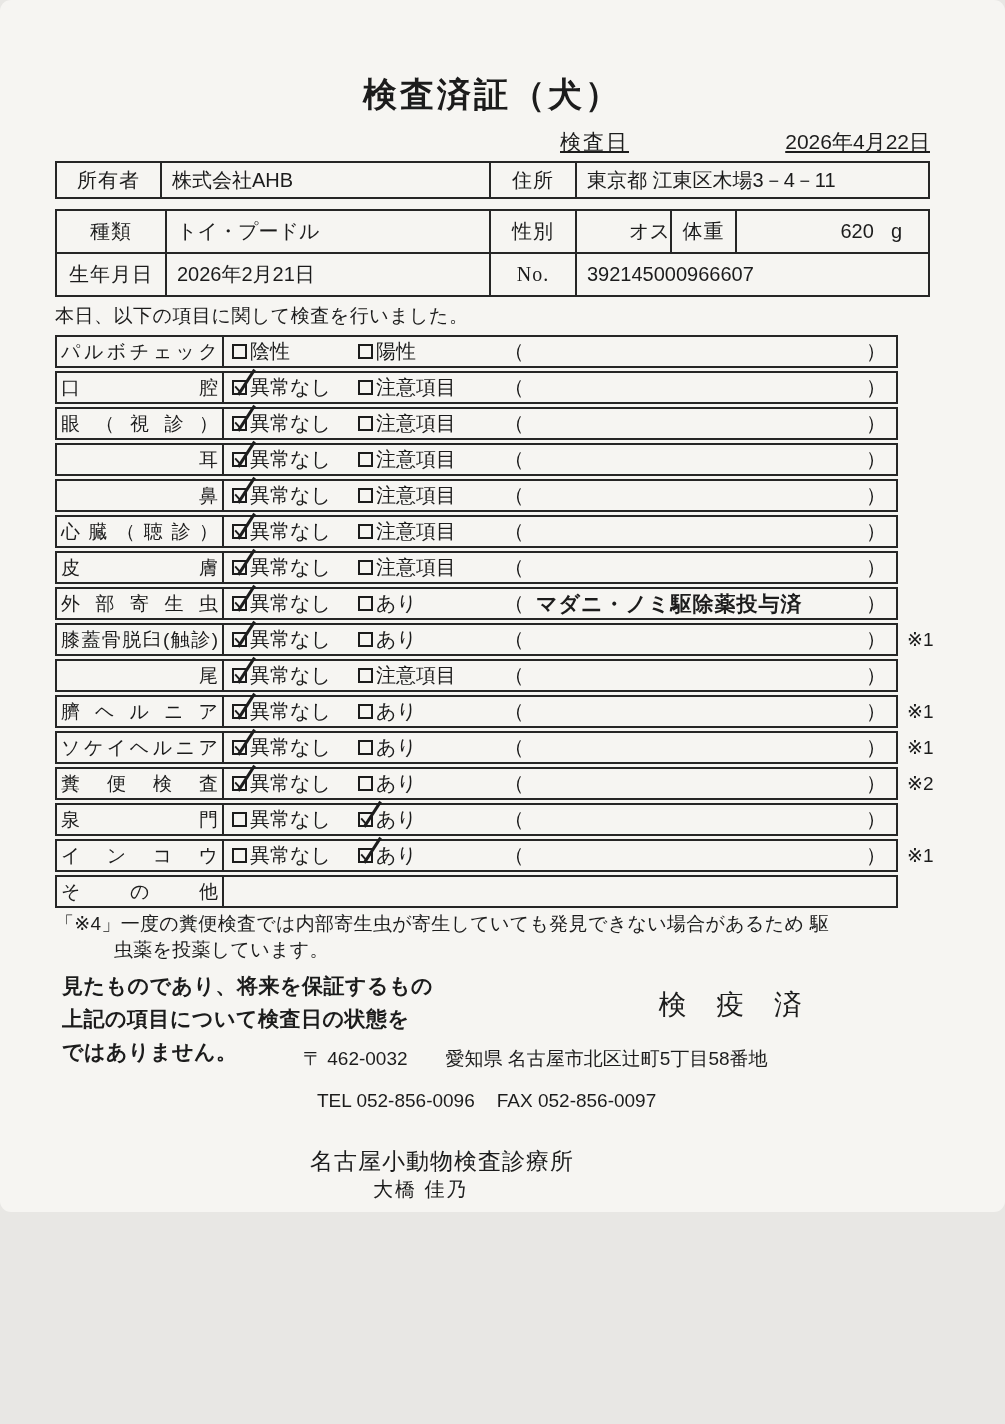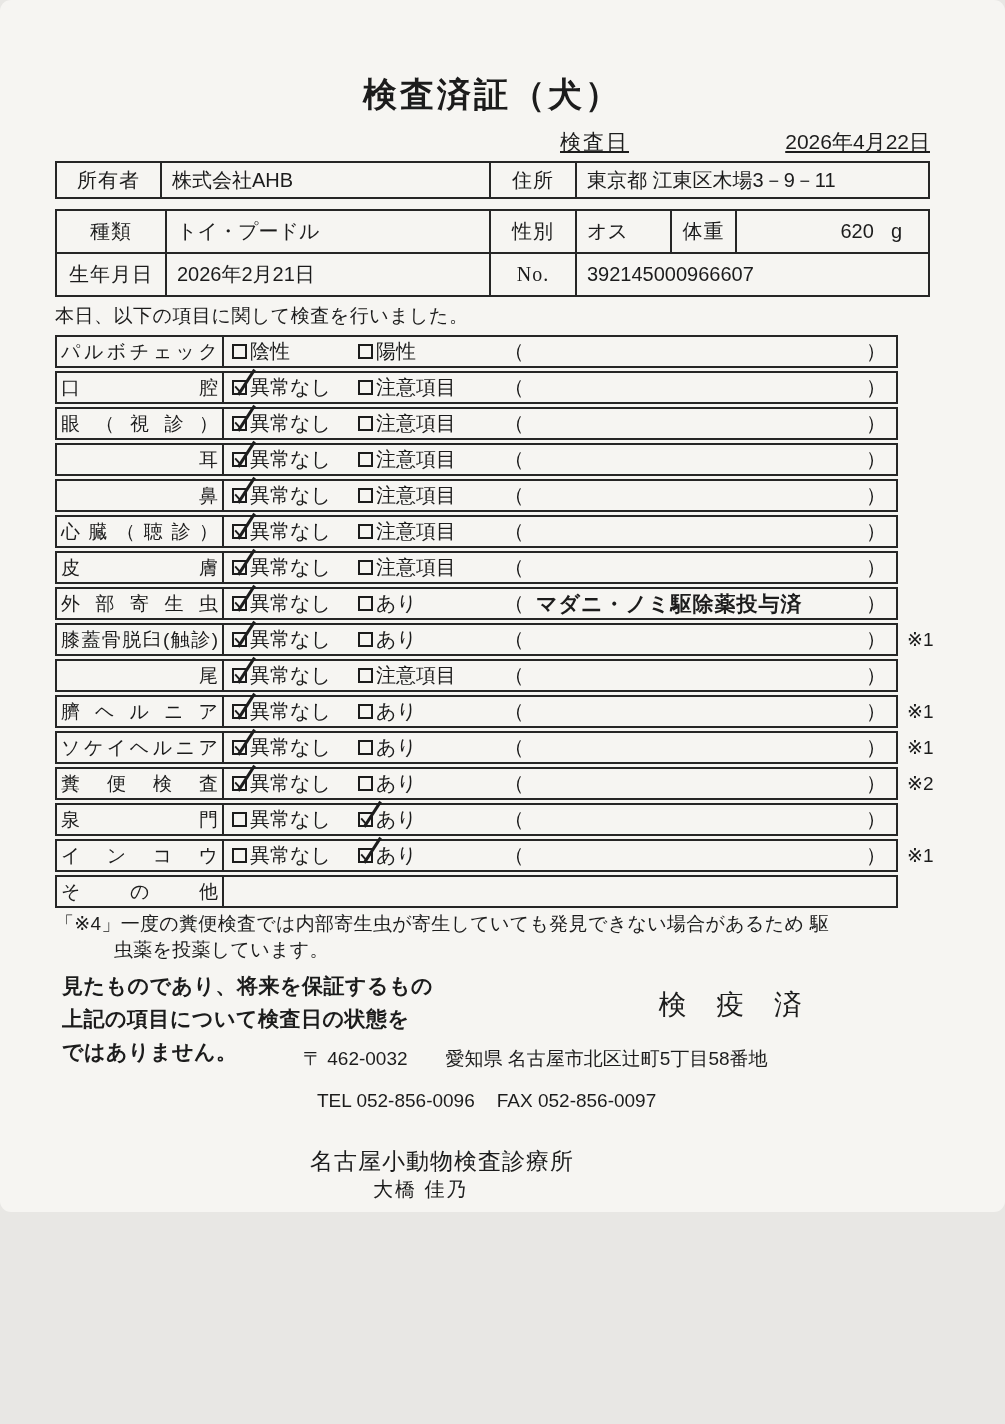--- a/index.html
+++ b/index.html
@@ -33,21 +33,21 @@
   .grid .trow + .trow{border-top:2px solid var(--border);}
   .grid .cell{border-left:2px solid var(--border);height:34px;line-height:34px;font-size:20px;overflow:hidden;white-space:nowrap;}
   .grid .cell:first-child{border-left:none;}
   .grid .lab{text-align:center;letter-spacing:1px;font-family:Liberation Serif, serif;}
   .grid .val{padding-left:10px;}
   .owner-table{margin-top:6px;}
   .animal-table{margin-top:10px;}
   .animal-table .cell{height:41px;line-height:41px;}
   .w-lab1o{width:103px;}  .w-val1o{width:329px;}
   .w-lab1a{width:108px;}  .w-val1a{width:324px;}
-  .w-lab2{width:86px;}    .w-sex{width:95px;}
+  .w-lab2{width:86px;}    .w-sex{width:95px;text-align:right;}
   .w-wlab{width:65px;}    .w-wval{flex:1;}
   .w-rest{flex:1;}
   .weight-cell{display:flex;align-items:center;justify-content:flex-end;gap:17px;padding-right:26px;}
 
   .intro{margin-top:7px;font-size:19px;line-height:24px;letter-spacing:.5px;}
 
   
   .checklist{margin-top:7px;}
   .chk-row-wrap{display:flex;align-items:stretch;height:33px;margin-bottom:3px;}
   .chk-row{
@@ -112,21 +112,21 @@
   <div class="date-row">
     <span class="date-label">検査日</span>
     <span class="date-value">2026年4月22日</span>
   </div>
 
   <div class="grid owner-table">
     <div class="trow">
       <div class="cell lab w-lab1o">所有者</div>
       <div class="cell val w-val1o">株式会社AHB</div>
       <div class="cell lab w-lab2">住所</div>
-      <div class="cell val w-rest">東京都 江東区木場3－9－11</div>
+      <div class="cell val w-rest">東京都 江東区木場3－4－11</div>
     </div>
   </div>
 
   <div class="grid animal-table">
     <div class="trow">
       <div class="cell lab w-lab1a">種類</div>
       <div class="cell val w-val1a">トイ・プードル</div>
       <div class="cell lab w-lab2">性別</div>
       <div class="cell val w-sex">オス</div>
       <div class="cell lab w-wlab">体重</div>

